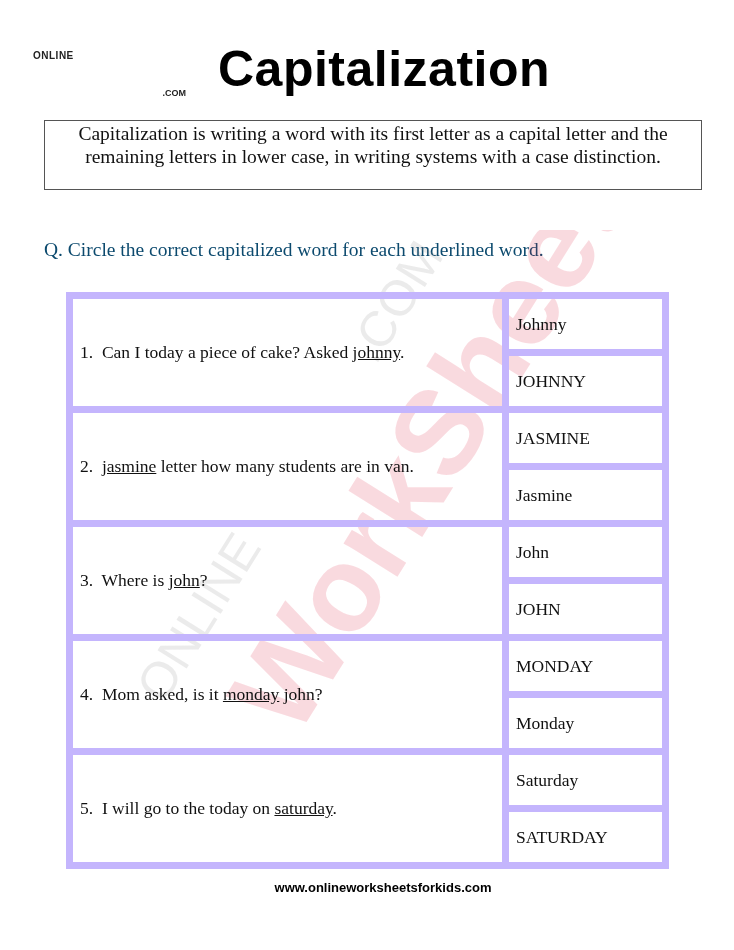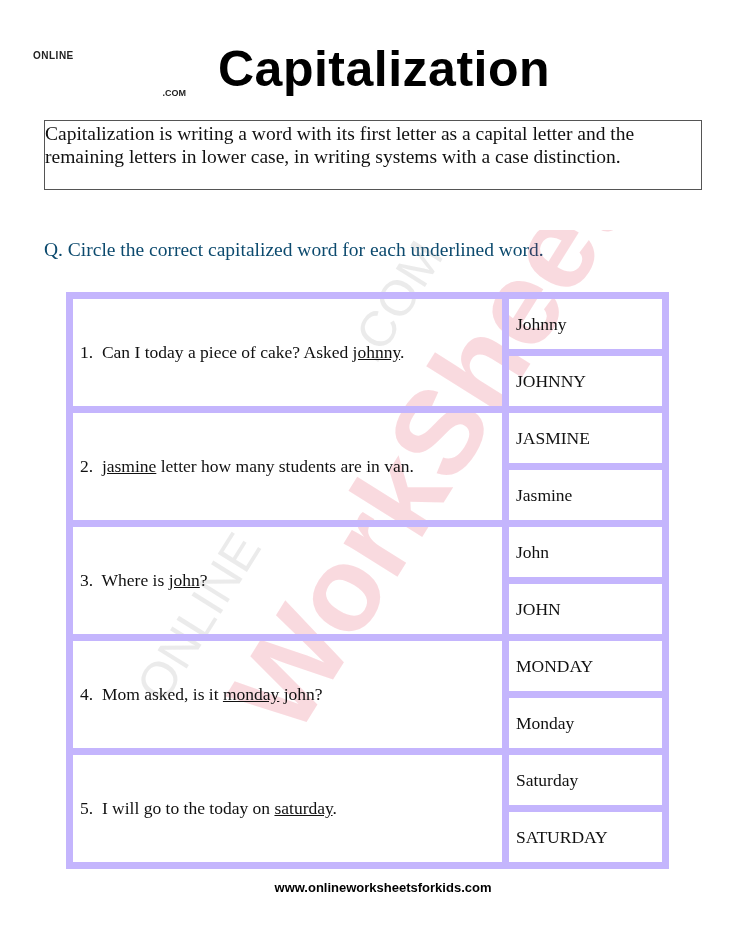--- a/index.html
+++ b/index.html
@@ -2,21 +2,21 @@
 <html><head>
 <meta charset="utf-8">
 <style>
   html, body { margin:0; padding:0; }
   body { width:734px; height:950px; background:#ffffff; position:relative; overflow:hidden; font-family:"Liberation Serif", serif; color:#111; }
   .logo { position:absolute; left:30px; top:50px; width:160px; height:52px; }
   .logo-online { position:absolute; left:3px; top:0; font-family:"Liberation Sans", sans-serif; font-weight:bold; font-size:10px; color:#222; letter-spacing:0.5px; }
   .logo-main { position:absolute; left:0; top:12px; font-family:"Liberation Sans", sans-serif; font-weight:bold; font-size:20px; color:#d9344f; letter-spacing:-0.5px; white-space:nowrap; }
   .logo-com { position:absolute; right:4px; top:38px; font-family:"Liberation Sans", sans-serif; font-weight:bold; font-size:9px; color:#222; }
   .title { position:absolute; left:210px; top:40px; font-family:"Liberation Sans", sans-serif; font-weight:bold; font-size:50px; color:#000; letter-spacing:0.5px;margin-left:8px; }
-  .defbox { position:absolute; left:44px; top:120px; width:658px; height:70px; border:1px solid #555; box-sizing:border-box; font-size:19.5px; line-height:23px; padding-top:1px; }
+  .defbox { position:absolute; left:44px; top:120px; width:658px; height:70px; border:1px solid #555; box-sizing:border-box; text-align:center; font-size:19.5px; line-height:23px; padding-top:1px; }
   .question { position:absolute; left:44px; top:239px; font-size:19.5px; color:#0c4a6e; }
   .watermark { position:absolute; left:60px; top:230px; width:640px; height:560px; pointer-events:none; }
   table.ws { position:absolute; left:66px; top:292px; width:603px; border-collapse:collapse; font-size:17.5px; }
   table.ws td { border:7px solid #c4b5fd; padding:0; }
   td.q { width:422px; height:100px; padding-left:7px !important; vertical-align:middle; }
   td.opt { height:50px; padding-left:7px !important; vertical-align:middle; }
   .u { text-decoration:underline; }
   .footer { position:absolute; left:0; width:734px; top:880px; text-align:center; font-family:"Liberation Sans", sans-serif; font-weight:bold; font-size:13px; color:#000;margin-left:16px; }
 </style>
 </head>

